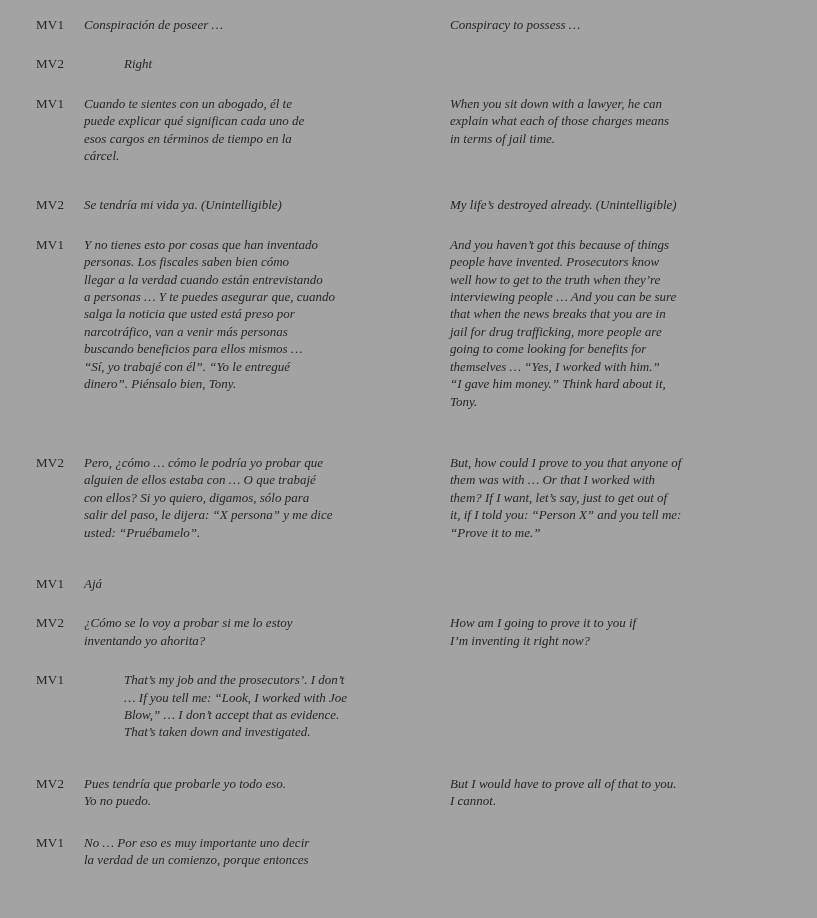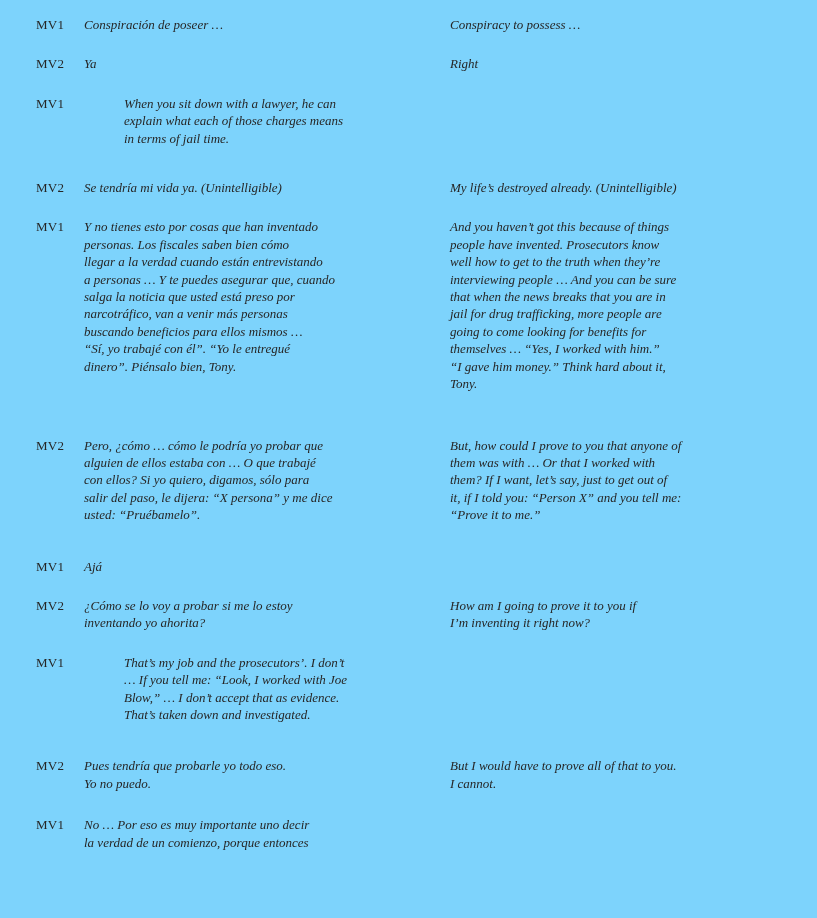--- a/index.html
+++ b/index.html
@@ -9,21 +9,21 @@
   body {
     width: 817px;
     height: 918px;
     background: #efefee;
     overflow: hidden;
   }
   .page {
     position: relative;
     width: 817px;
     height: 918px;
-    background: #7dd3fc;
+    background: #a3a3a3;
     font-family: "Liberation Serif", "DejaVu Serif", serif;
     font-size: 13px;
     line-height: 17.4px;
     color: #262626;
     box-sizing: border-box;
     padding-top: 16px;
     filter: blur(0.25px);
   }
   .row {
     display: flex;
@@ -61,26 +61,29 @@
 <div class="page">
   <div id="rows">
   <div class="row">
     <div class="speaker">MV1</div>
     <div class="col spanish">Conspiración de poseer …</div>
     <div class="col english">Conspiracy to possess …</div>
   </div>
 
   <div class="row">
     <div class="speaker">MV2</div>
-    <div class="col spanish">Ya</div>
     <div class="col english">Right</div>
   </div>
 
   <div class="row">
     <div class="speaker">MV1</div>
+    <div class="col spanish">Cuando te sientes con un abogado, él te
+puede explicar qué significan cada uno de
+esos cargos en términos de tiempo en la
+cárcel.</div>
     <div class="col english">When you sit down with a lawyer, he can
 explain what each of those charges means
 in terms of jail time.</div>
   </div>
 
   <div class="row">
     <div class="speaker">MV2</div>
     <div class="col spanish">Se tendría mi vida ya. (Unintelligible)</div>
     <div class="col english">My life’s destroyed already. (Unintelligible)</div>
   </div>

